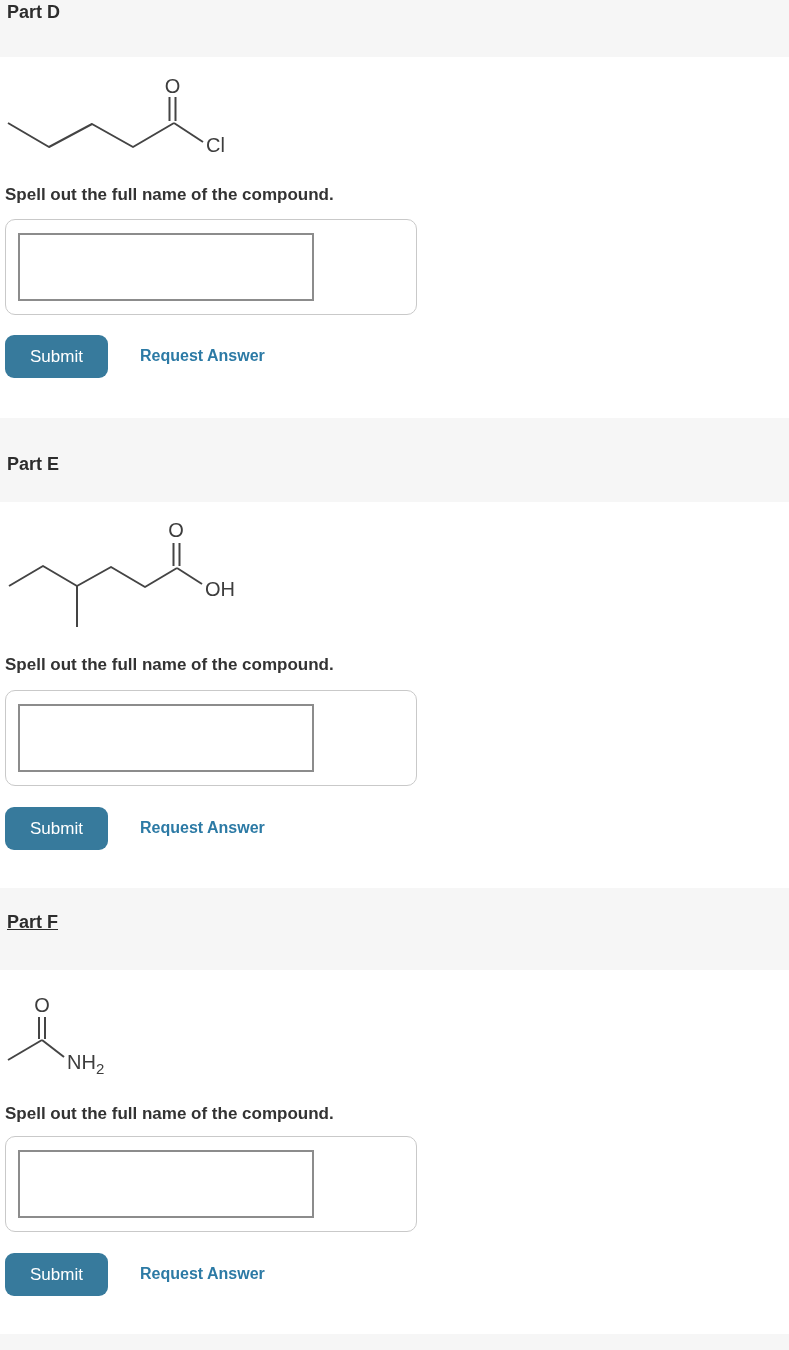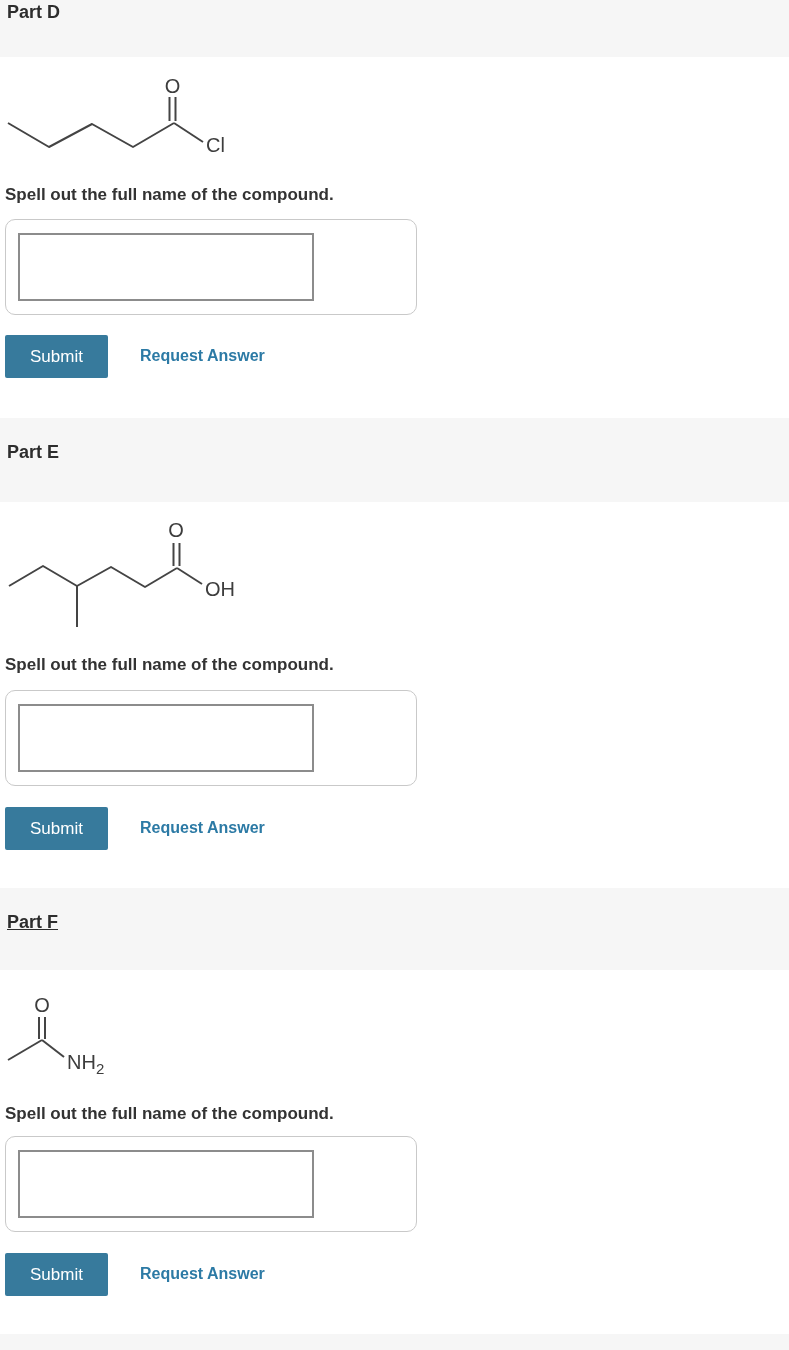--- a/index.html
+++ b/index.html
@@ -69,21 +69,21 @@
     background: #ffffff;
     outline: none;
   }
   .submit-btn {
     position: absolute;
     left: 5px;
     width: 103px;
     height: 43px;
     background: #377a9c;
     border: none;
-    border-radius: 2px;
+    border-radius: 9px;
     color: #ffffff;
     font-family: "Liberation Sans", sans-serif;
     font-size: 17px;
     cursor: pointer;
   }
   .request-link {
     position: absolute;
     left: 140px;
     font-size: 16px;
     font-weight: bold;
@@ -119,21 +119,21 @@
   <div class="prompt" style="top:185px;">Spell out the full name of the compound.</div>
 
   <div class="answer-outer" style="top:219px;">
     <input type="text" class="answer-input" placeholder="" style="">
   </div>
 
   <button class="submit-btn" style="top:335px;">Submit</button>
   <a class="request-link" style="top:347px;">Request Answer</a>
 
   <div class="section-bar" style="top:418px; height:84px;"></div>
-  <div class="part-title" style="top:442px;">Part E</div>
+  <div class="part-title" style="top:454px;">Part E</div>
 
   <svg class="structure-svg" style="left:0; top:505px;" width="270" height="135" viewBox="0 0 270 135">
     <polyline points="9,81 43,61 77,81 111,62 145,82 177,63"></polyline>
     <line x1="77" y1="81" x2="77" y2="122"></line>
     <line x1="173.5" y1="38" x2="173.5" y2="61"></line>
     <line x1="179.5" y1="38" x2="179.5" y2="61"></line>
     <line x1="177" y1="63" x2="202" y2="79"></line>
     <text x="176" y="32" text-anchor="middle">O</text>
     <text x="205" y="91">OH</text>
   </svg>

